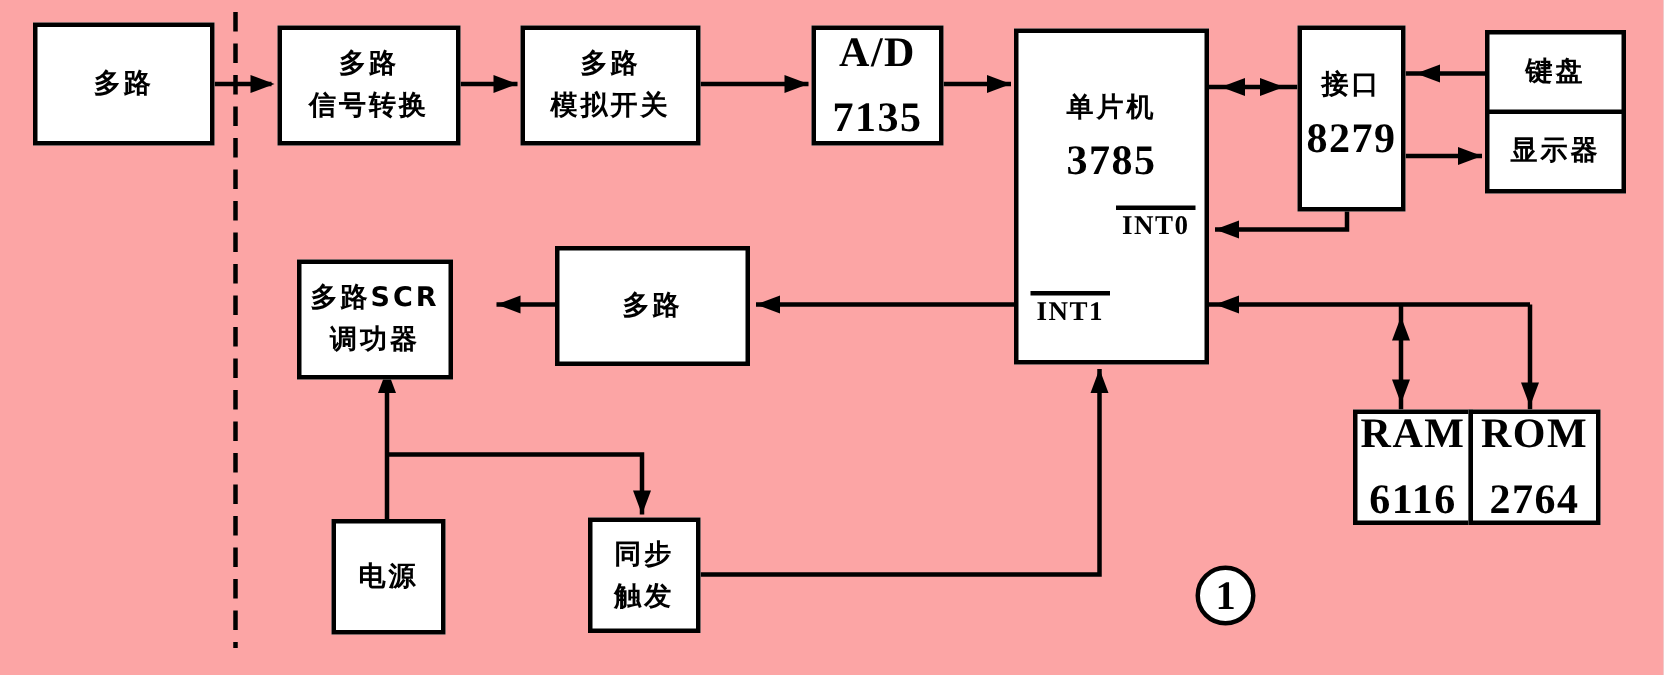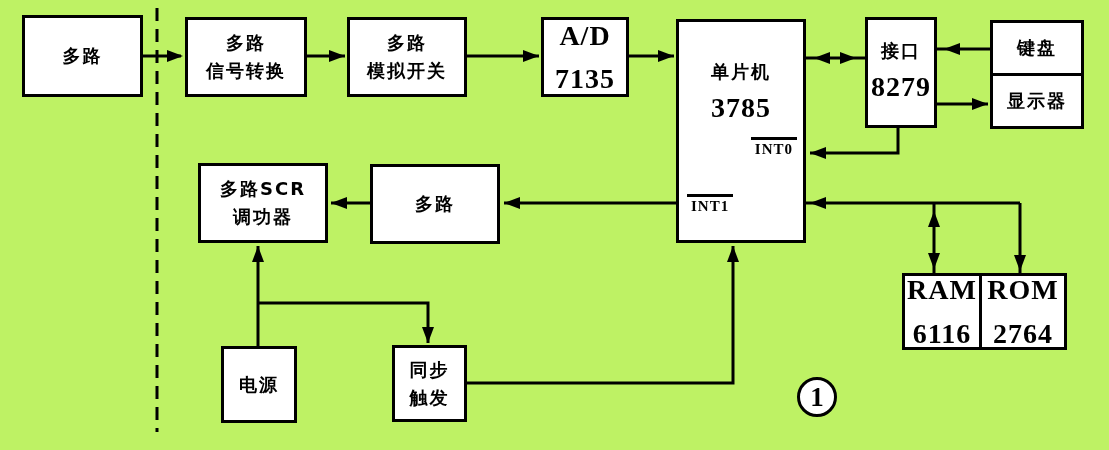--- a/index.html
+++ b/index.html
@@ -1,19 +1,19 @@
 <!DOCTYPE html>
 <html><head>
 <meta charset="utf-8">
 <style>
   html,body{margin:0;padding:0;background:#e8e8e8;}
   #canvas{
     position:relative;
     width:1109px;height:450px;
-    background:#bef264;
+    background:#fca5a5;
     font-family:"DejaVu Sans","Liberation Sans",sans-serif;
     color:#000;
     overflow:hidden;
   }
   #wires{position:absolute;left:0;top:0;width:1109px;height:450px;}
   .box{
     position:absolute;
     box-sizing:border-box;
     border:3px solid #000;
     background:#fff;
@@ -27,21 +27,21 @@
     line-height:1.55;
     letter-spacing:2px;
     z-index:2;
   }
   .serif{font-family:"Liberation Serif","DejaVu Serif",serif;letter-spacing:1px;}
   .num{font-size:28px;}
   .mcu{justify-content:flex-start;padding-top:36px;}
   .mcu .int{
     position:absolute;
     font-family:"Liberation Serif","DejaVu Serif",serif;
-    font-size:15px;
+    font-size:18px;
     letter-spacing:1px;
     border-top:3px solid #000;
     padding:1px 4px 0 4px;
     line-height:1.1;
   }
   .mcu .int0{right:6px;top:115px;}
   .mcu .int1{left:8px;top:160px;margin-top:12px;}
   .fignum{
     position:absolute;
     box-sizing:border-box;
@@ -136,34 +136,34 @@
     <span class="serif num">7135</span>
   </div>
 
   <div class="box mcu" style="left:676px;top:19px;width:130px;height:224px">
     <span>单片机</span>
     <span class="serif num">3785</span>
     <span class="int int0">INT0</span>
     <span class="int int1">INT1</span>
   </div>
 
-  <div class="box" style="left:865px;top:17px;width:72px;height:111px">
+  <div class="box" style="left:865px;top:17px;width:72px;height:124px">
     <span>接口</span>
     <span class="serif num">8279</span>
   </div>
 
   <div class="box" style="left:990px;top:73px;width:94px;height:56px">
     <span>显示器</span>
   </div>
 
   <div class="box" style="left:990px;top:20px;width:94px;height:56px">
     <span>键盘</span>
   </div>
 
-  <div class="box" style="left:198px;top:163px;width:130px;height:80px">
+  <div class="box" style="left:198px;top:173px;width:104px;height:80px">
     <span>多路SCR</span>
     <span>调功器</span>
   </div>
 
   <div class="box" style="left:370px;top:164px;width:130px;height:80px">
     <span>多路</span>
   </div>
 
   <div class="box" style="left:221px;top:346px;width:76px;height:77px">
     <span>电源</span>

